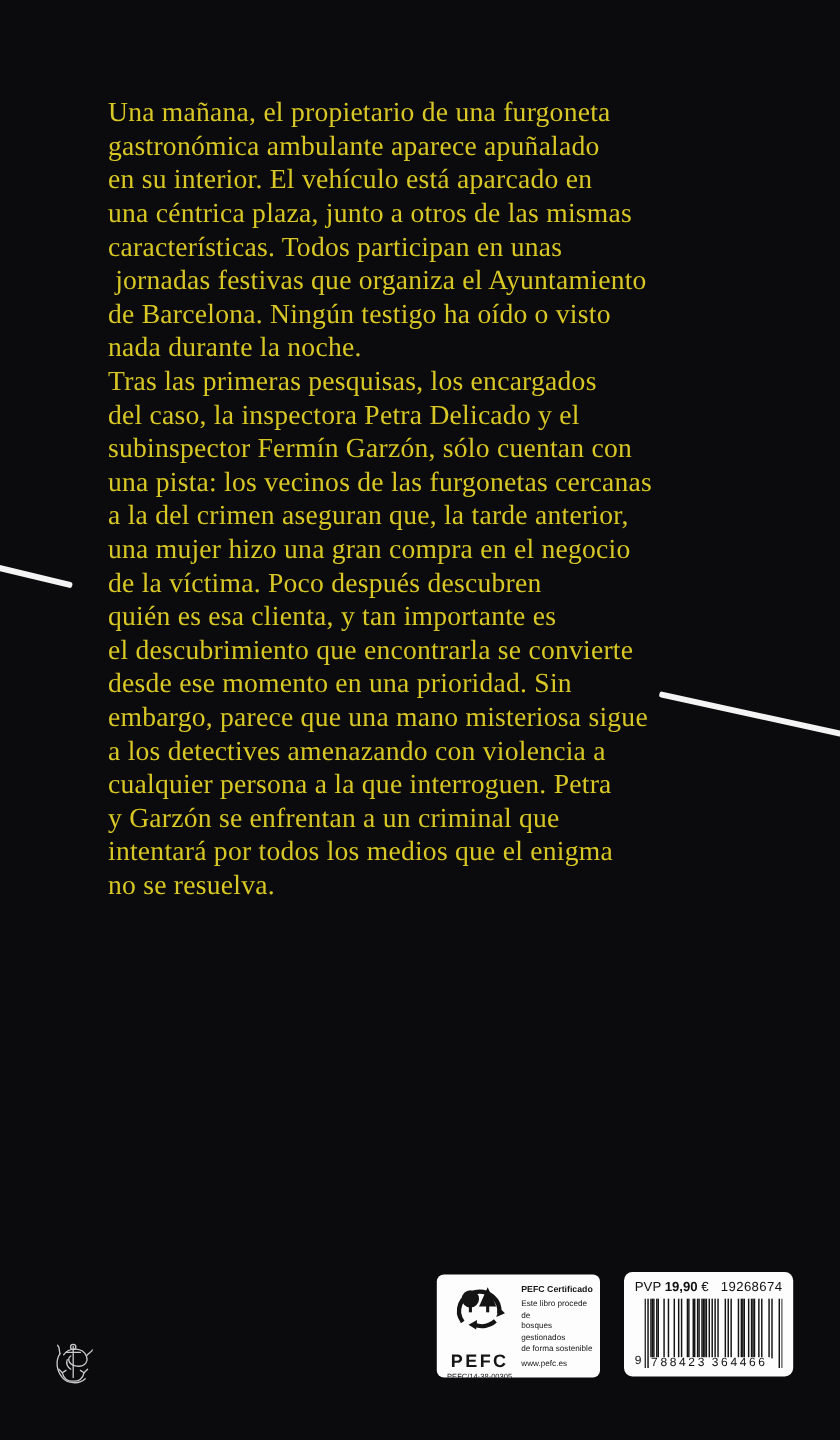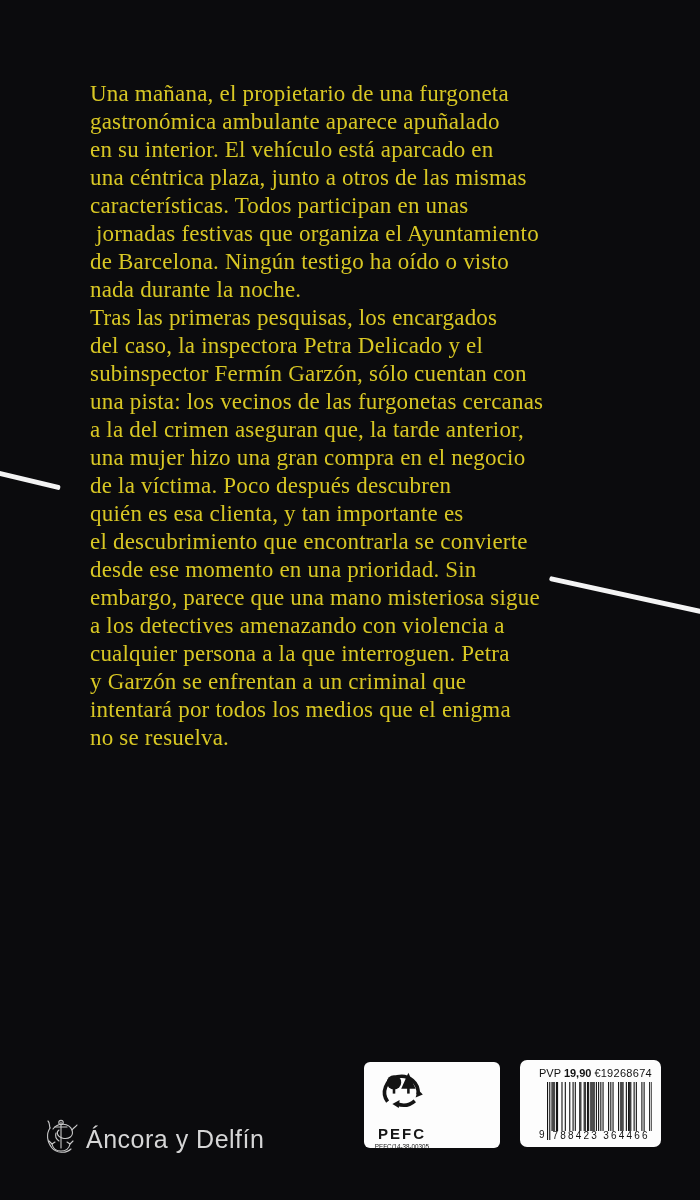--- a/index.html
+++ b/index.html
@@ -95,21 +95,21 @@
   
   .price-label{
     position:absolute;
     left:520px;top:1060px;
     width:141px;height:87px;
     background:#fdfdfd;
     border-radius:7px;
     color:#111;
     font-family:"Liberation Sans", sans-serif;
     box-sizing:border-box;
-    padding:7px 9px 5px 19px;
+    padding:7px 9px 5px 9px;
   }
   .price-row{
     display:flex;justify-content:space-between;align-items:baseline;
     font-size:11px;
     font-stretch:condensed;
   }
   .price-value{font-weight:bold;}
   .product-code{letter-spacing:0.3px;}
   .barcode{
     position:relative;
@@ -121,21 +121,21 @@
     font-size:10px;
     align-self:flex-end;
     padding-right:2px;
     line-height:10px;
   }
   .bc-bars-wrap{position:relative;flex:1;height:100%;}
   .bc-bars-wrap svg{position:absolute;left:0;top:0;}
   .bc-digits{
     position:absolute;
     left:4px;right:4px;bottom:-1px;
-    display:flex;justify-content:space-between;
+    display:flex;justify-content:flex-start;
     font-size:10px;line-height:10px;
   }
   .bc-digits span{
     background:#fdfdfd;
     padding:0 2px;
     letter-spacing:2.2px;
   }
 </style>
 </head>
 <body>
@@ -159,21 +159,20 @@
         <path d="M8,26 C9,31 13,33 17,33 C21,33 25,31 26,26"></path>
         <path d="M8,26 L5,23 M8,26 L11,24"></path>
         <path d="M26,26 L29,23 M26,26 L23,24"></path>
         <path d="M6,10 C2,16 3,24 8,30 C12,35 22,36 27,31"></path>
         <path d="M9,11 C14,4 25,5 28,12 C30,18 25,22 18,20 C13,18.5 12,14 15,12"></path>
         <path d="M28,12 C30,9 32,9 33,7"></path>
         <path d="M6,10 C5,7 6,5 4,3"></path>
         <path d="M12,15 C11,18 12,21 15,23"></path>
       </svg>
     </span>
-    <span class="imprint-name">Áncora y Delfín</span>
   </div>
 
   <div class="pefc-label">
     <div class="pefc-left">
       <span>
         <svg width="48" height="42" viewBox="0 0 60 52">
           <g fill="#141414">
             <circle cx="20" cy="19" r="9"></circle>
             <rect x="18.4" y="25" width="3.2" height="8"></rect>
             <polygon points="38,7 47,27 29,27"></polygon>
@@ -184,20 +183,27 @@
             <path d="M46,42 A 21,20 0 0 1 24,46"></path>
           </g>
           <g fill="#141414">
             <polygon points="50,28 56,34 47,38"></polygon>
             <polygon points="26,51 18,46 27,41"></polygon>
           </g>
         </svg>
       </span>
       <span class="pefc-logo-text">PEFC</span>
       <span class="pefc-license">PEFC/14-38-00305</span>
+    </div>
+    <div class="pefc-right">
+      <span class="pefc-title">PEFC Certificado</span>
+      <span class="pefc-desc">Este libro procede de
+bosques gestionados
+de forma sostenible</span>
+      <span class="pefc-site">www.pefc.es</span>
     </div>
   </div>
 
   <div class="price-label">
     <div class="price-row">
       <span>
         <span>PVP</span>
         <span class="price-value">19,90</span>
         <span>€</span>
       </span>

